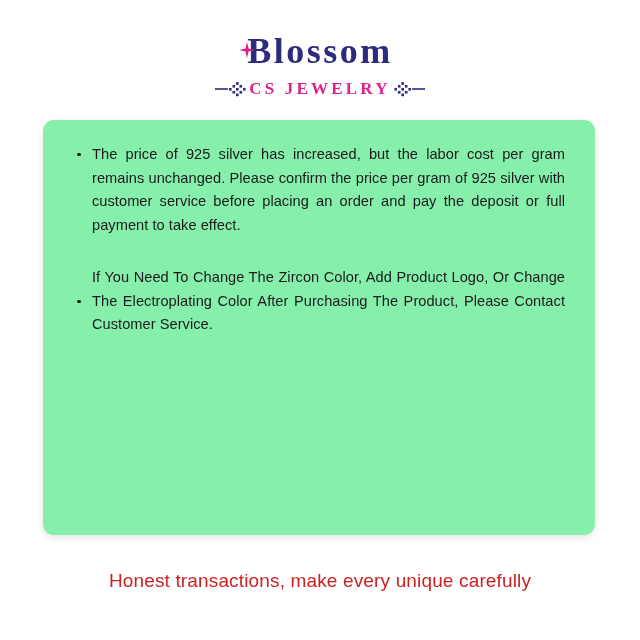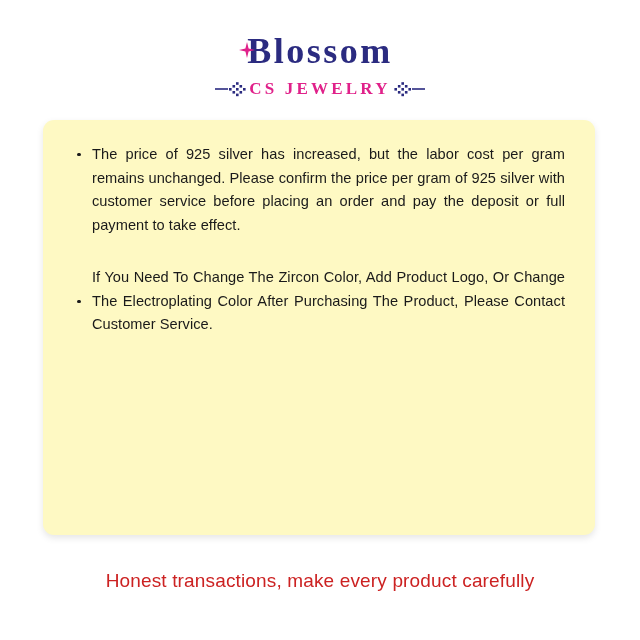--- a/index.html
+++ b/index.html
@@ -75,21 +75,21 @@
     white-space: nowrap;
   }
 
   
   .card {
     position: absolute;
     left: 43px;
     top: 120px;
     width: 552px;
     height: 415px;
-    background: #fef9c3;
+    background: #86efac;
     border-radius: 11px;
     box-shadow: 0 3px 7px rgba(0,0,0,0.10);
     box-sizing: border-box;
     padding: 23px 30px 20px 34px;
   }
 
   .bullet-list {
     margin: 0;
     padding: 0;
     list-style: none;
@@ -205,13 +205,13 @@
     <li class="bullet-item center-marker">
       <span class="bullet-dot"></span>
       <span class="bullet-text">If You Need To Change The Zircon Color, Add Product Logo, Or Change The Electroplating Color After Purchasing The Product, Please Contact Customer Service.</span>
     </li>
 
 
 
   </ul>
 </div>
 
-<div class="footer">Honest transactions, make every product carefully</div>
+<div class="footer">Honest transactions, make every unique carefully</div>
 
 </body></html>

